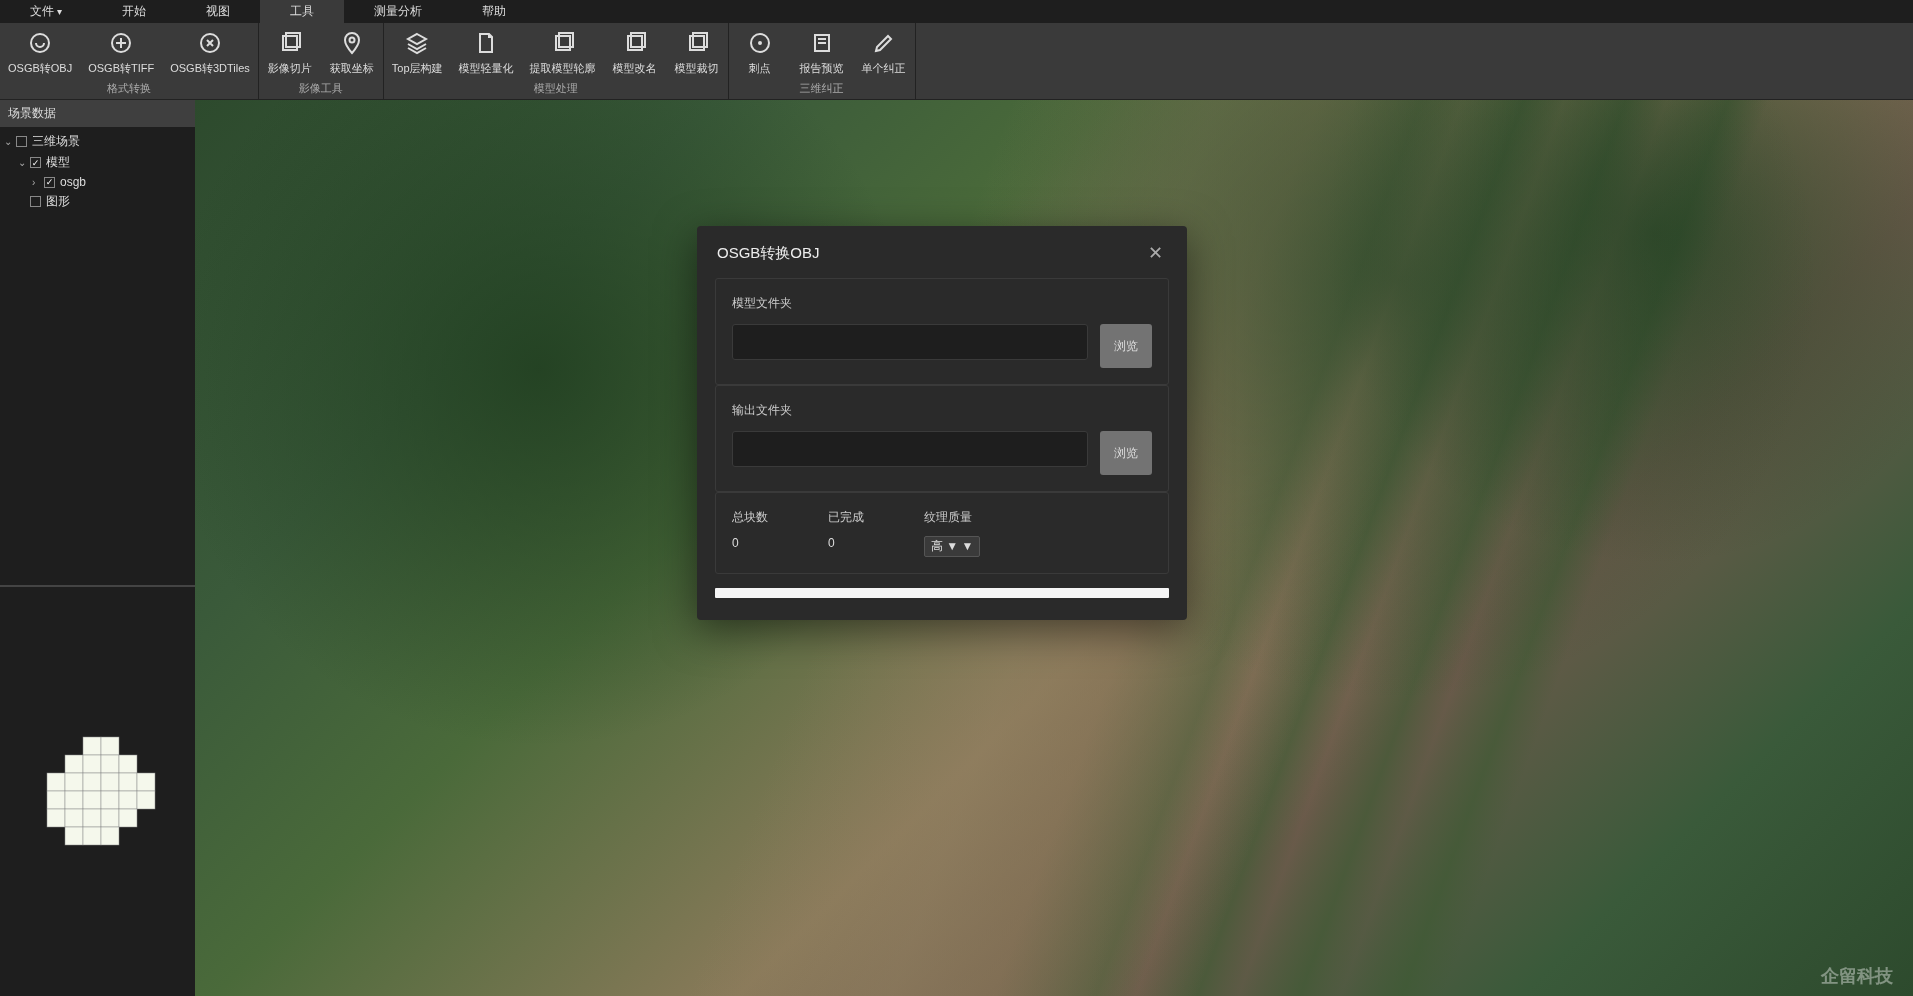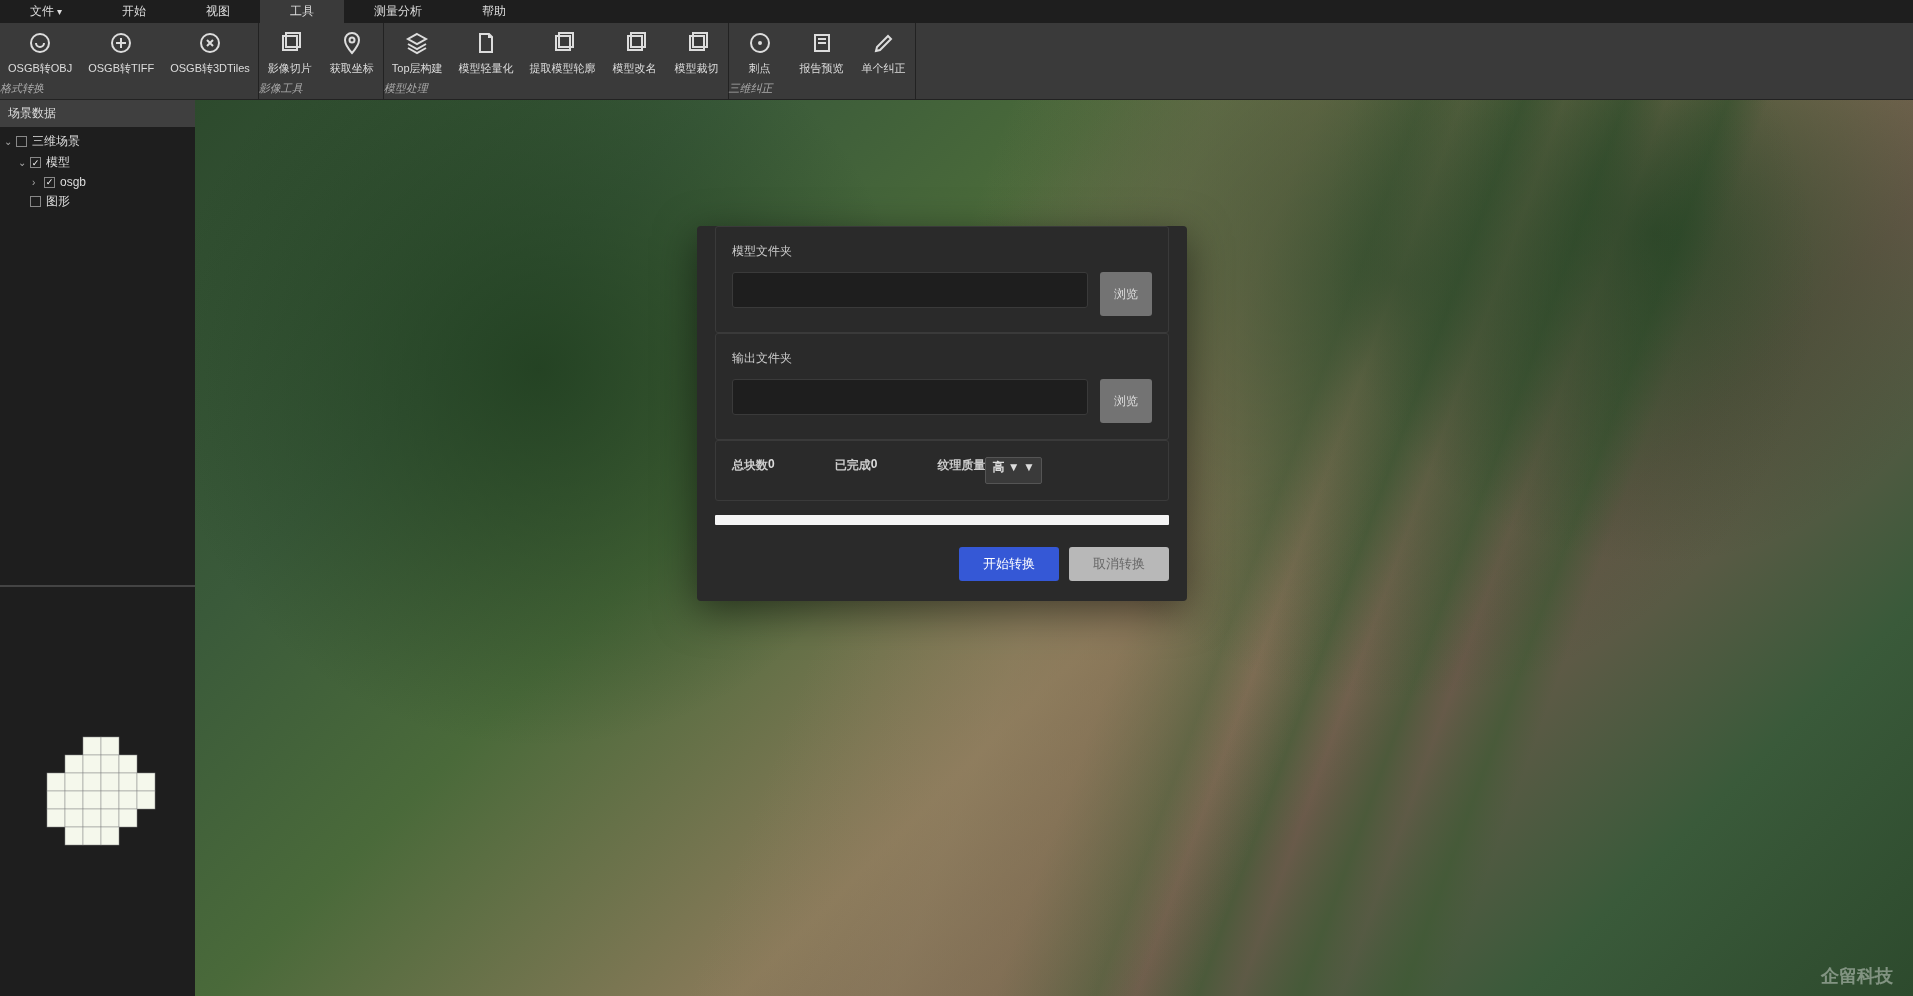--- a/index.html
+++ b/index.html
@@ -9,21 +9,21 @@
     .menubar-item { padding: 0 30px; height: 100%; display: flex; align-items: center; cursor: pointer; color: #ddd; }
     .menubar-item.active { background: #3a3a3a; }
     .menubar-item.has-dropdown::after { content: "▾"; margin-left: 3px; font-size: 10px; }
     
     .toolbar { height: 77px; background: #3a3a3a; display: flex; border-bottom: 1px solid #222; }
     .tool-group { display: flex; flex-direction: column; border-right: 1px solid #222; }
     .tool-row { display: flex; flex: 1; }
     .tool-btn { display: flex; flex-direction: column; align-items: center; justify-content: flex-start; padding: 6px 8px 0; cursor: pointer; min-width: 62px; }
     .tool-btn .icon { width: 28px; height: 28px; display: flex; align-items: center; justify-content: center; }
     .tool-btn .label { font-size: 11px; margin-top: 4px; color: #ddd; white-space: nowrap; }
-    .group-label { text-align: left; font-size: 11px; color: #aaa; padding: 2px 0 3px; font-style: italic; }
+    .group-label { text-align: center; font-size: 11px; color: #aaa; padding: 2px 0 3px; }
     
     .main-area { display: flex; height: calc(100% - 100px); }
     
     .sidebar { width: 195px; background: #1e1e1e; display: flex; flex-direction: column; }
     .panel-header { background: #3f3f3f; padding: 5px 8px; font-size: 12px; color: #ddd; }
     .tree { padding: 4px 0; font-size: 12px; flex: 0 0 auto; }
     .tree-item { display: flex; align-items: center; padding: 2px 4px; cursor: pointer; }
     .tree-item .caret { width: 12px; font-size: 10px; color: #aaa; }
     .tree-item .checkbox { width: 11px; height: 11px; border: 1px solid #888; margin-right: 5px; display: inline-flex; align-items: center; justify-content: center; font-size: 9px; }
     .tree-item .checkbox.checked::after { content: "✓"; color: #fff; }
@@ -48,21 +48,21 @@
     .dialog-header { display: flex; justify-content: space-between; align-items: center; padding: 16px 20px 14px; }
     .dialog-title { color: #eee; font-size: 15px; }
     .dialog-close { color: #aaa; font-size: 18px; cursor: pointer; padding: 0 4px; }
     .dialog-body { padding: 0 18px; }
     .form-section { border: 1px solid #3a3a3a; border-radius: 3px; padding: 16px; }
     .form-label { font-size: 12px; color: #ccc; margin-bottom: 12px; }
     .form-row { display: flex; gap: 12px; }
     .form-input { flex: 1; height: 36px; background: #1e1e1e; border: 1px solid #3a3a3a; border-radius: 3px; color: #ddd; padding: 0 10px; }
     .browse-btn { width: 52px; height: 44px; background: #737373; border: none; border-radius: 3px; color: #ddd; font-size: 12px; cursor: pointer; }
     .stats-section { border: 1px solid #3a3a3a; border-radius: 3px; padding: 16px; margin-bottom: 14px; display: flex; gap: 60px; }
-    .stat { display: flex; flex-direction: row; font-size: 12px; font-weight: bold; }
+    .stat { display: flex; flex-direction: column; font-size: 12px; }
     .stat-label { color: #ccc; margin-bottom: 10px; }
     .stat-value { color: #ddd; }
     .quality-select { background: #3a3a3a; border: 1px solid #555; color: #ddd; padding: 1px 6px; font-size: 12px; border-radius: 2px; }
     .quality-select::after { content: " ▼"; }
     .progress-bar { height: 10px; background: #f5f5f5; border-radius: 1px; margin-bottom: 22px; }
     .dialog-footer { display: flex; justify-content: flex-end; gap: 10px; padding: 0 18px 20px; }
     .btn { height: 34px; padding: 0 24px; border: none; border-radius: 3px; font-size: 13px; cursor: pointer; }
     .btn-primary { background: #3558d6; color: #fff; }
     .btn-secondary { background: #b8b8b8; color: #666; }
     
@@ -281,20 +281,24 @@
             <rect x="68" y="100" width="18" height="18"></rect>
         </g>
       </svg>
     </div>
   </div>
 
   <div class="viewport">
     <div class="terrain-texture"></div>
 
     <div class="dialog">
+      <div class="dialog-header">
+        <div class="dialog-title">OSGB转换OBJ</div>
+        <div class="dialog-close">✕</div>
+      </div>
       <div class="dialog-body">
         <div class="form-section">
           <div class="form-label">模型文件夹</div>
           <div class="form-row">
             <input class="form-input" type="text" style="">
             <button class="browse-btn">浏览</button>
           </div>
         </div>
         <div class="form-section">
           <div class="form-label">输出文件夹</div>
@@ -312,21 +316,17 @@
             <span class="stat-label">已完成</span>
             <span class="stat-value">0</span>
           </div>
           <div class="stat">
             <span class="stat-label">纹理质量</span>
             <span class="quality-select"><span>高</span> ▼</span>
           </div>
         </div>
         <div class="progress-bar"></div>
       </div>
-      <div class="dialog-footer">
-        <button class="btn btn-primary">开始转换</button>
-        <button class="btn btn-secondary">取消转换</button>
-      </div>
     </div>
 
     <div class="watermark">企留科技</div>
   </div>
 </div>
 
 </body></html>

